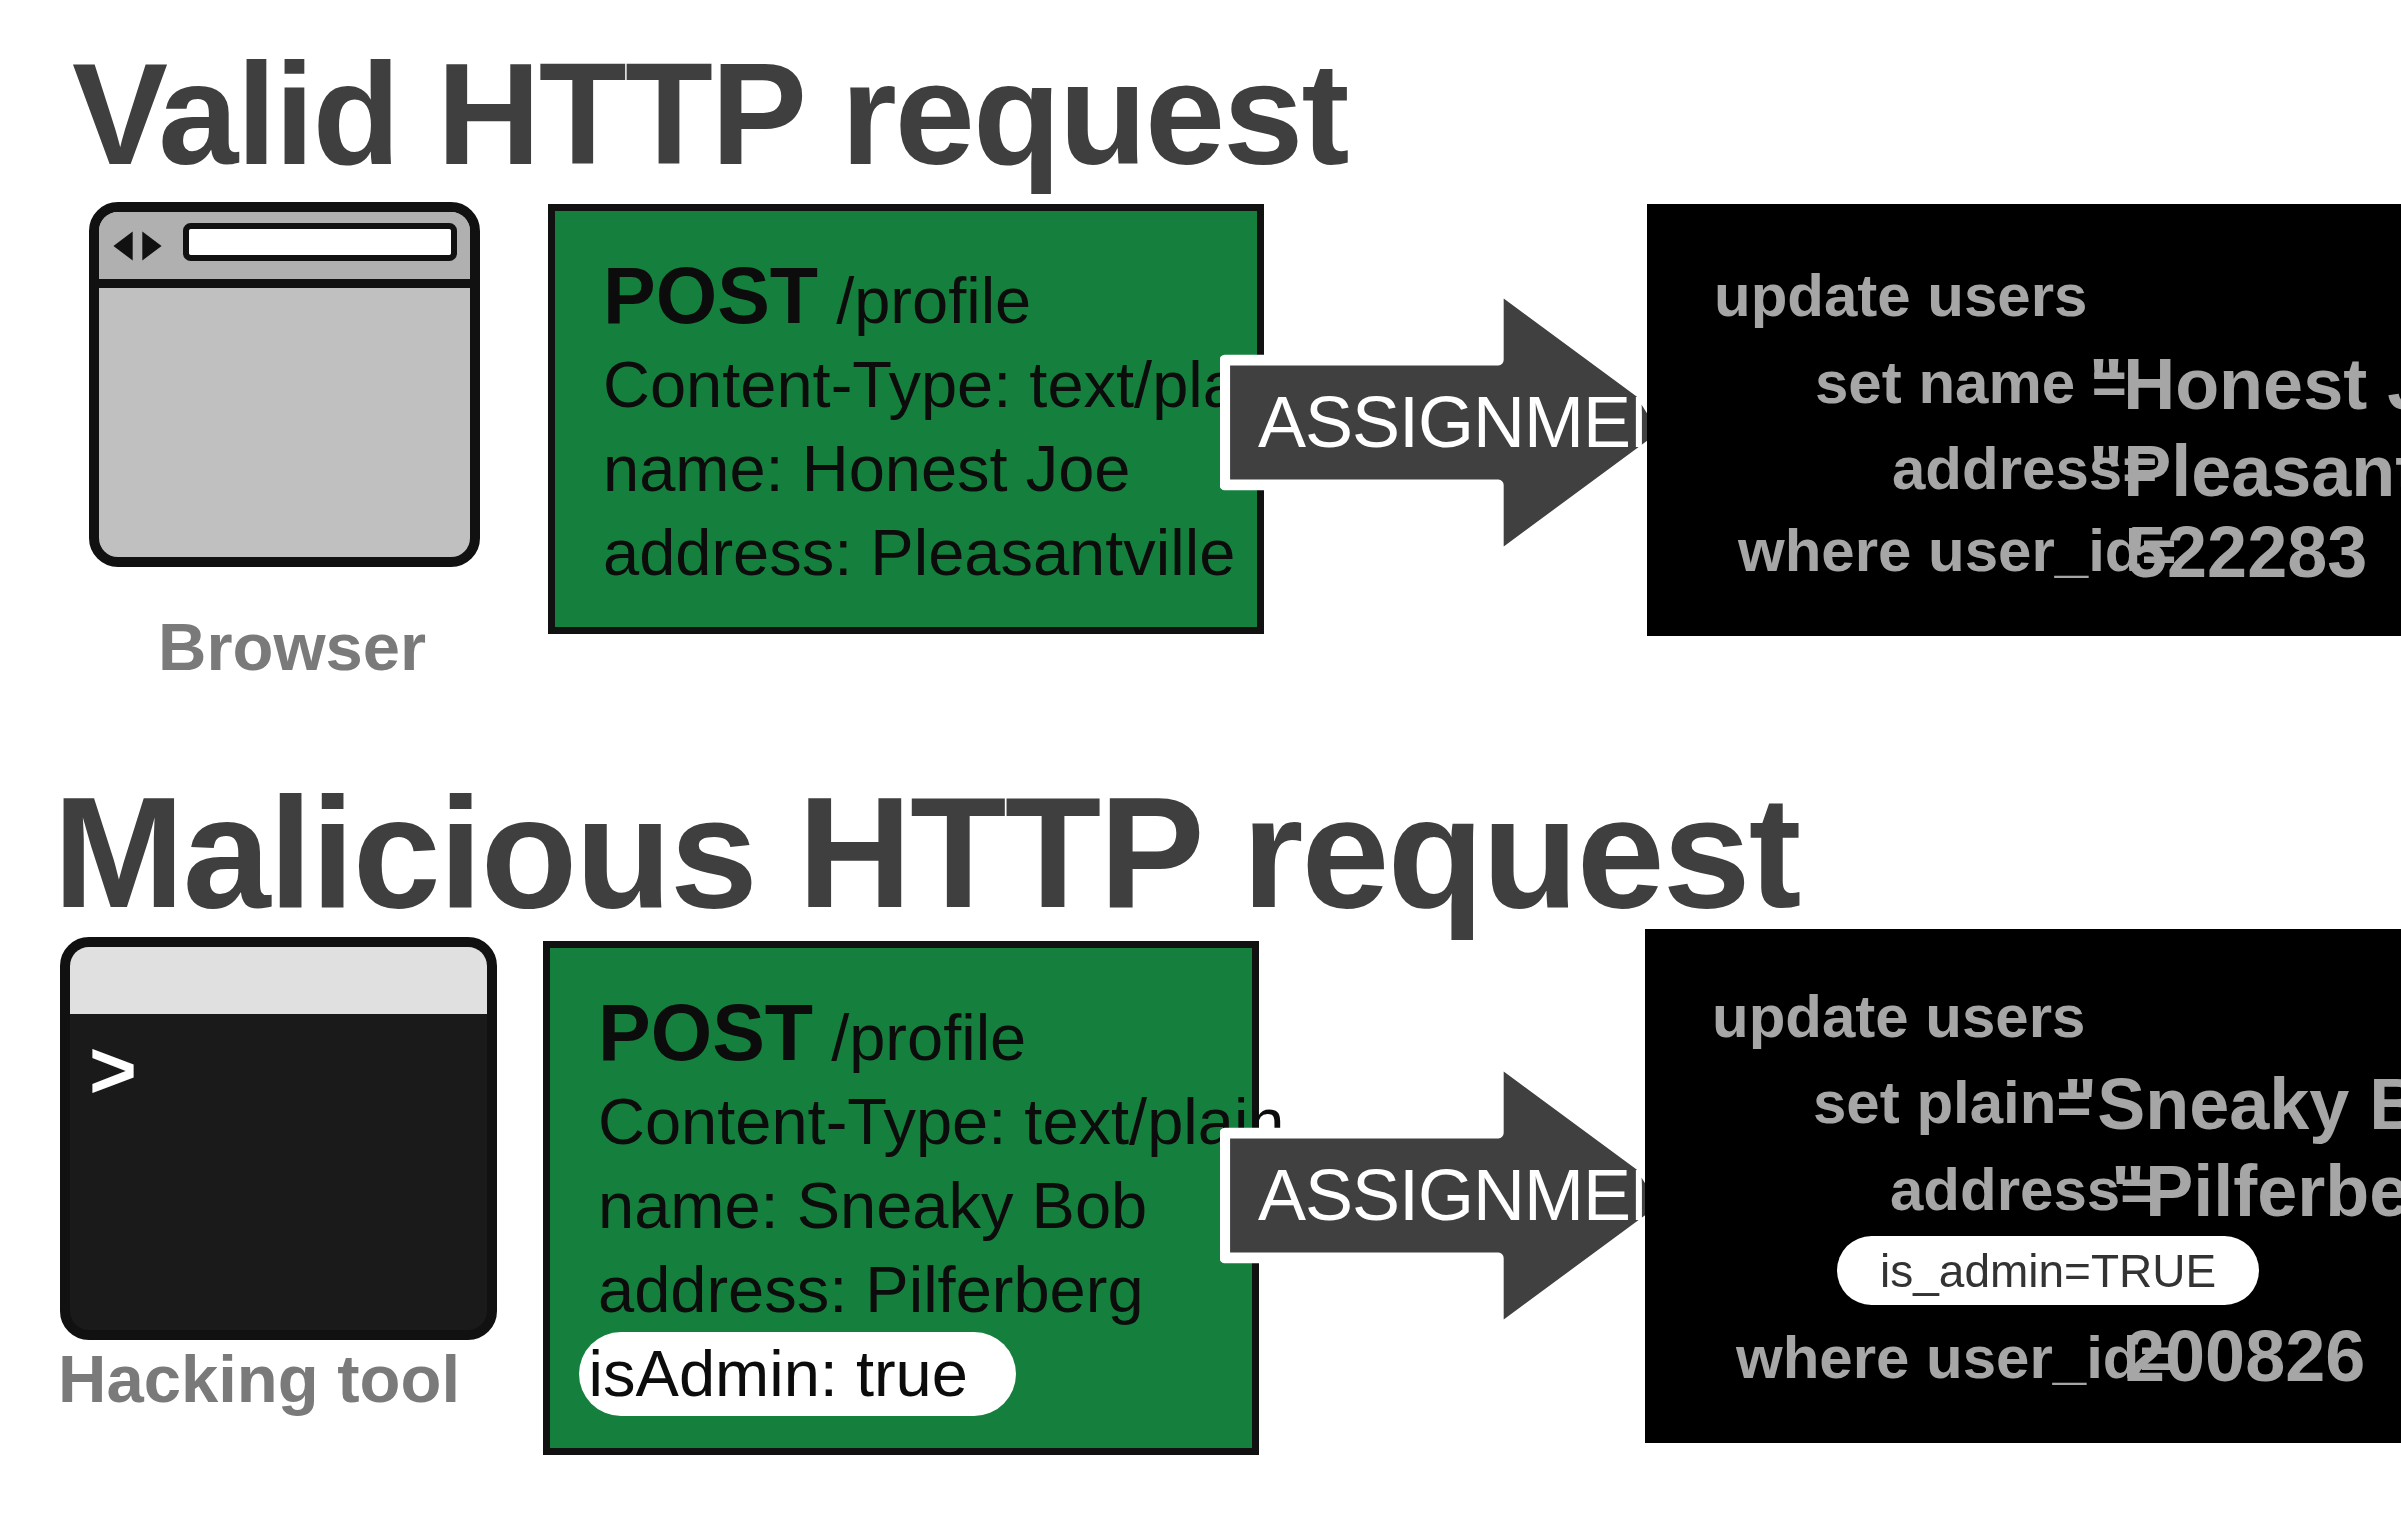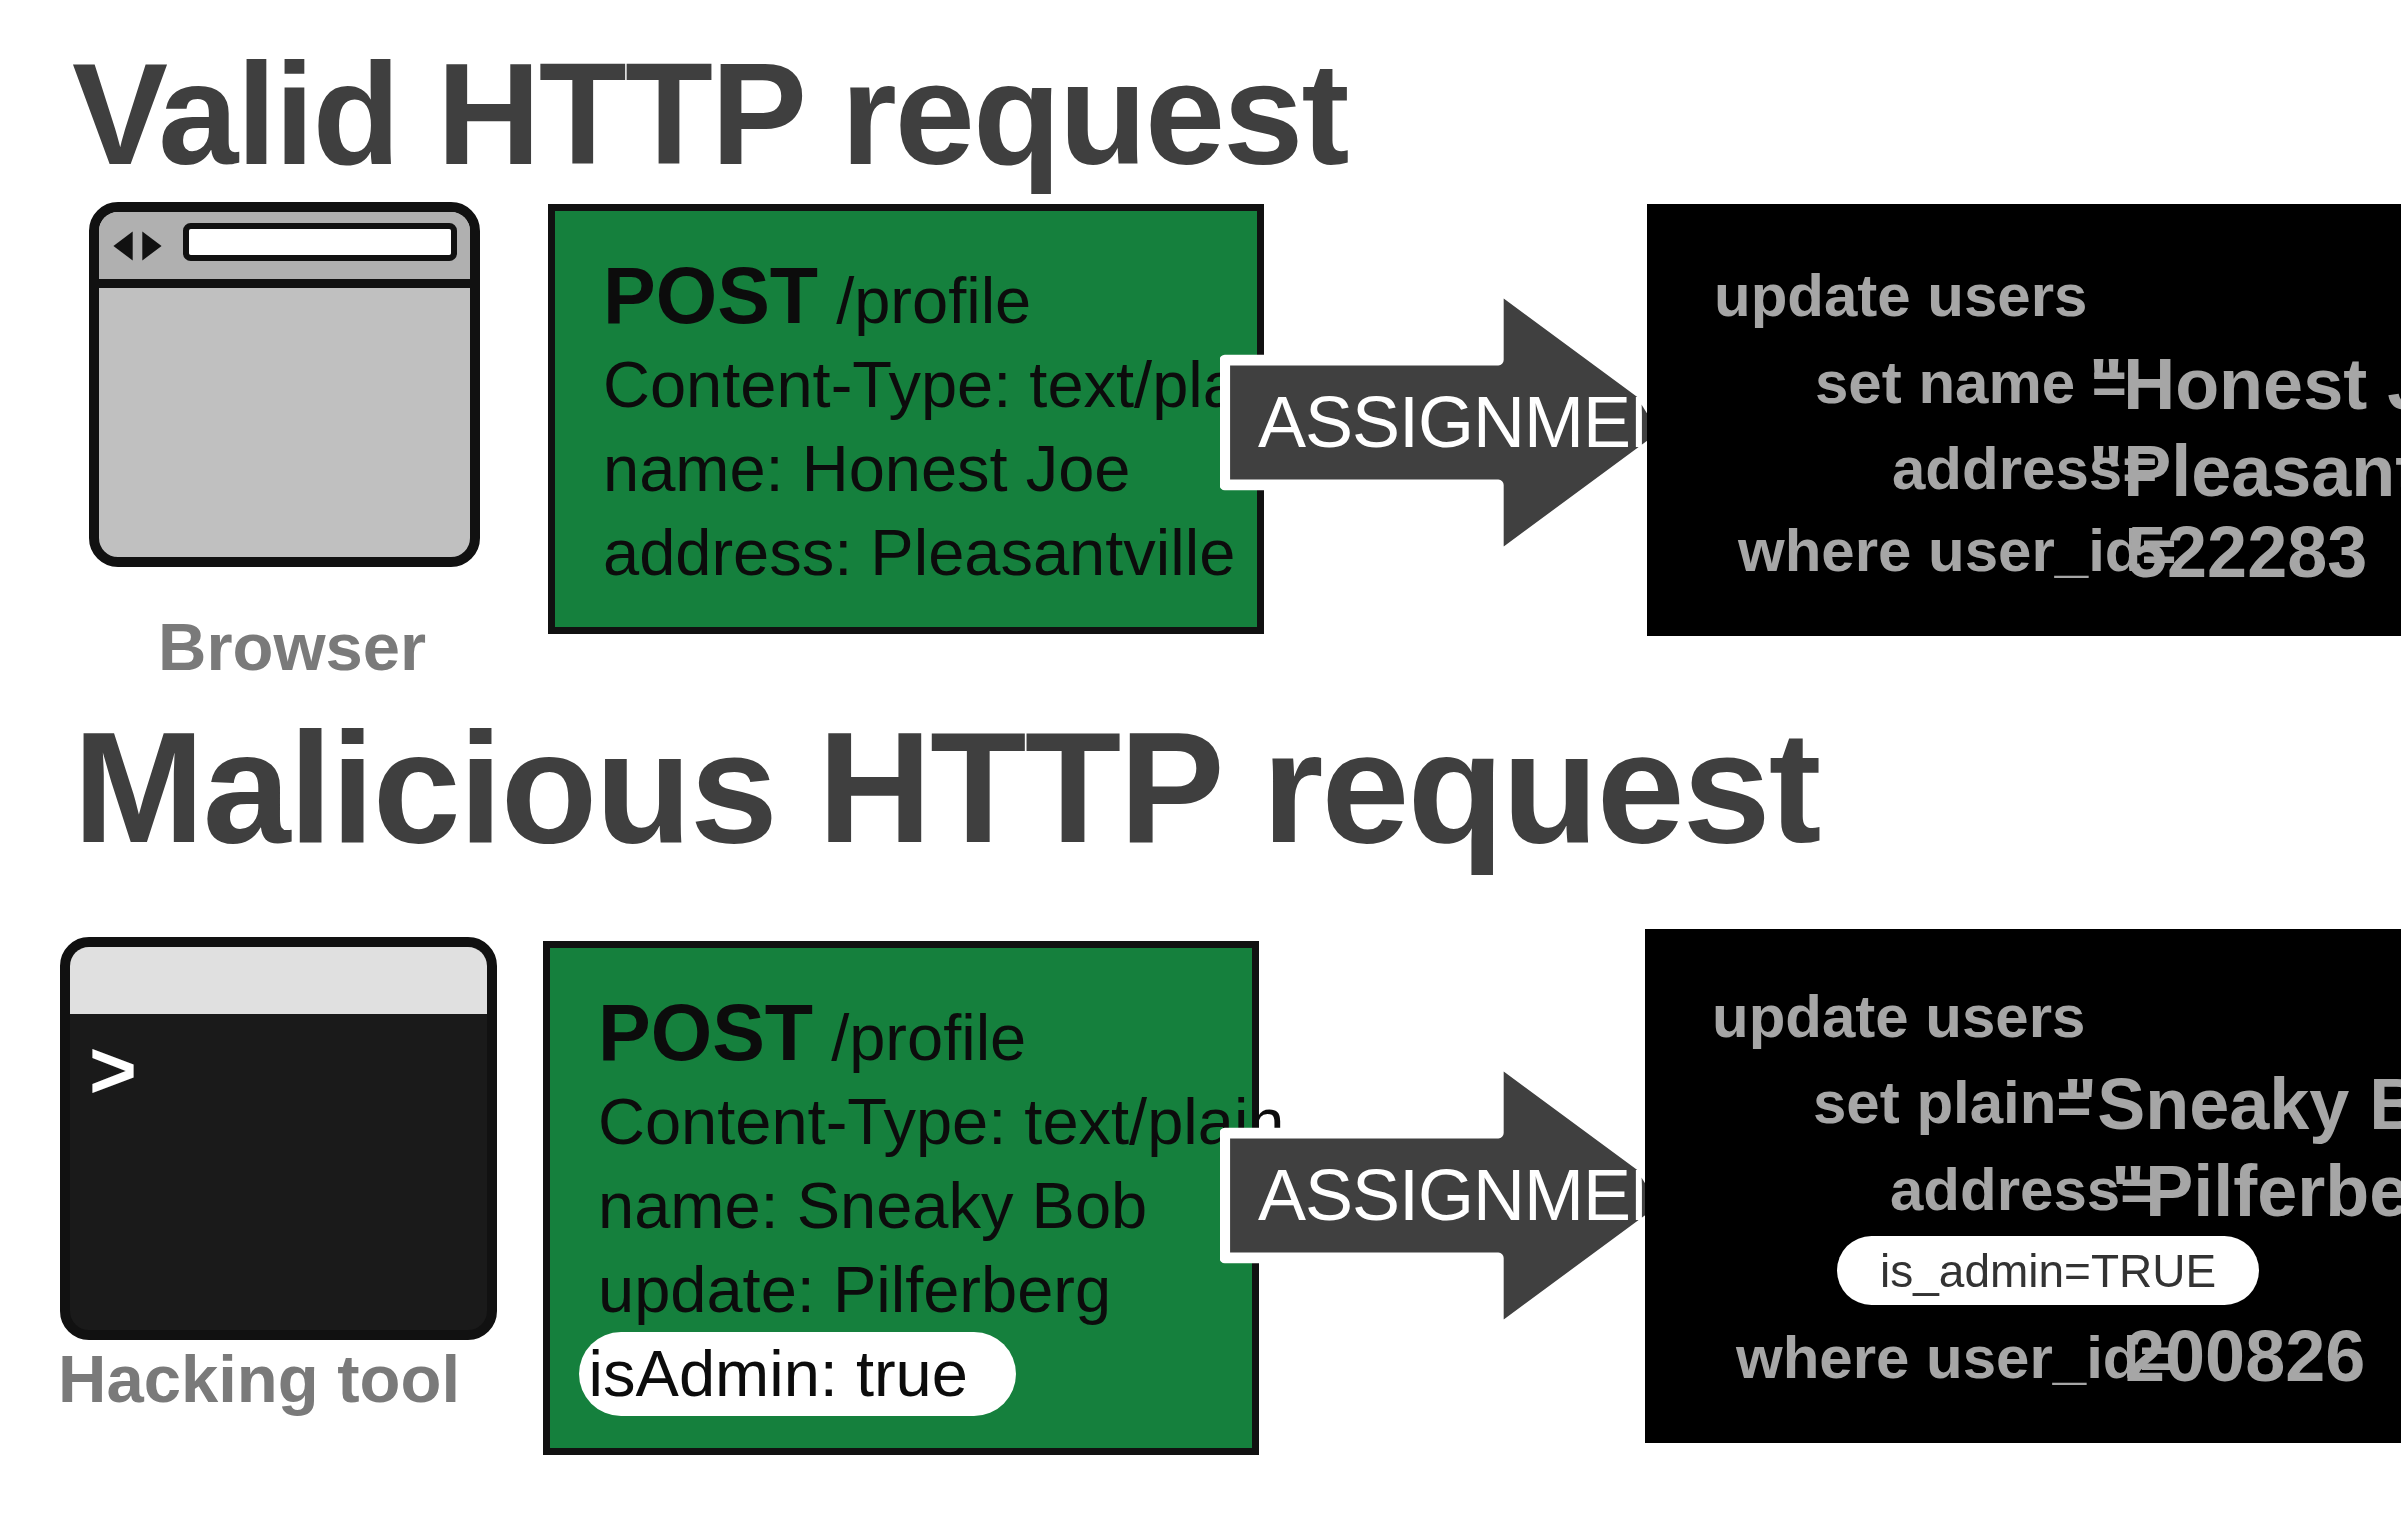--- a/index.html
+++ b/index.html
@@ -1,21 +1,21 @@
 <!DOCTYPE html>
 <html style="font-size:7.7px"><head>
 <meta charset="utf-8">
 <style>
   html, body { margin:0; padding:0; background:#ffffff; }
   body { width:2586px; height:1538px; position:relative; overflow:hidden;
          font-family:"Liberation Sans", sans-serif; }
   .abs { position:absolute; }
   .title { color:#3f3f3f; font-weight:bold; letter-spacing:-1.9px; line-height:1; white-space:nowrap; }
   .title.t1 { left:72px; top:43px; font-size:144px; }
-  .title.t2 { left:53px; top:708px; font-size:158px;margin-left:20px; }
+  .title.t2 { left:53px; top:773px; font-size:158px; }
 
   
   .browser { left:89px; top:202px; width:391px; height:365px; border:10.6px solid #111;
              border-radius:29px; background:#c0c0c0; box-sizing:border-box; overflow:hidden; }
   .browser .bar { position:absolute; left:0; top:0; right:0; height:67px; background:#b0b0b0;
                   border-bottom:9.6px solid #111; }
   .browser .nav { position:absolute; left:12px; top:17px; width:53px; height:34px; }
   .browser .url { position:absolute; left:84px; top:10.6px; right:13.4px; height:38px; background:#fff;
                   border:6.7px solid #111; border-radius:7.7px; box-sizing:border-box; }
 
@@ -111,21 +111,21 @@
 <div class="abs icon-label l2">Hacking tool</div>
 
 <div class="abs req r2">
   <div class="lines">
     <div class="line">
       <span class="method">POST</span>
       <span class="path">/profile</span>
     </div>
     <div class="line">Content-Type: text/plain</div>
     <div class="line">name: Sneaky Bob</div>
-    <div class="line">update: Pilferberg</div>
+    <div class="line">address: Pilferberg</div>
     <div class="line"><span class="highlight-pill">isAdmin: true</span></div>
   </div>
 </div>
 
 <div class="abs arrow a2">
   <svg width="480" height="269" viewBox="0 0 1000 560" style="position:absolute;left:0;top:0">
     <polygon points="10,150 580,150 580,0 960,280 580,560 580,410 10,410" fill="#404040" stroke="#fff" stroke-width="22" stroke-linejoin="round"></polygon>
   </svg>
   <div class="label">ASSIGNMENT</div>
 </div>

